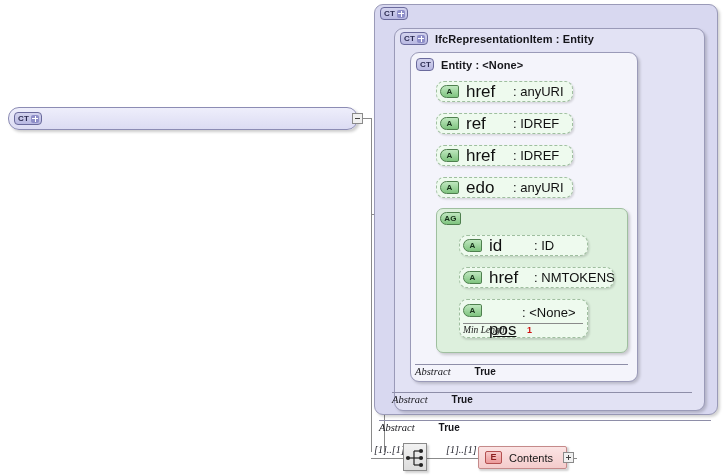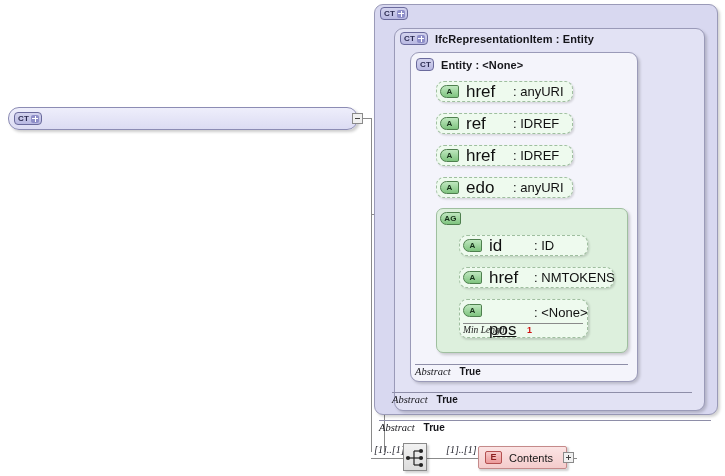--- a/index.html
+++ b/index.html
@@ -170,21 +170,21 @@
   .facet-rule {
     position: absolute;
     border-top: 1px solid #8a8a8a;
   }
 
   
   .absrow {
     position: absolute;
     display: flex;
     align-items: center;
-    gap: 9px;
+    gap: 24px;
     white-space: nowrap;
   }
   .absrow .k {
     font-style: italic;
     font-family: "Liberation Serif", serif;
     font-size: 10.5px;
     color: #15151a;
   }
   .absrow .v {
     font-size: 10px;
@@ -411,21 +411,21 @@
       </span>
     <span class="aname">href</span>
     <span class="atype" style="left:74px;"><span>:</span>&nbsp;<span>NMTOKENS</span></span>
   </div>
 
   <div class="attr" style="left:459px; top:299px; width:129px; height:39px; align-items:flex-start; padding-top:3px;">
     <span class="ico ico-a" style="margin-top:1px;">
         <span>A</span>
       </span>
     <span class="aname" style="margin-top:17px;text-decoration:underline;">pos</span>
-    <span class="atype" style="left:74px; top:5px;"><span>:</span>&nbsp;<span>&lt;None&gt;</span></span>
+    <span class="atype" style="left:62px; top:5px;"><span>:</span>&nbsp;<span>&lt;None&gt;</span></span>
   </div>
   <div class="facet-rule" style="left:463px; top:323px; width:120px;"></div>
   <div class="facet" style="left:463px; top:325px;">
     <span class="fname">Min Length</span>
     <span class="fval">1</span>
   </div>
 
   <div class="card" style="left:374px; top:444px;">
     <span>[1]..[1]</span>
   </div>

